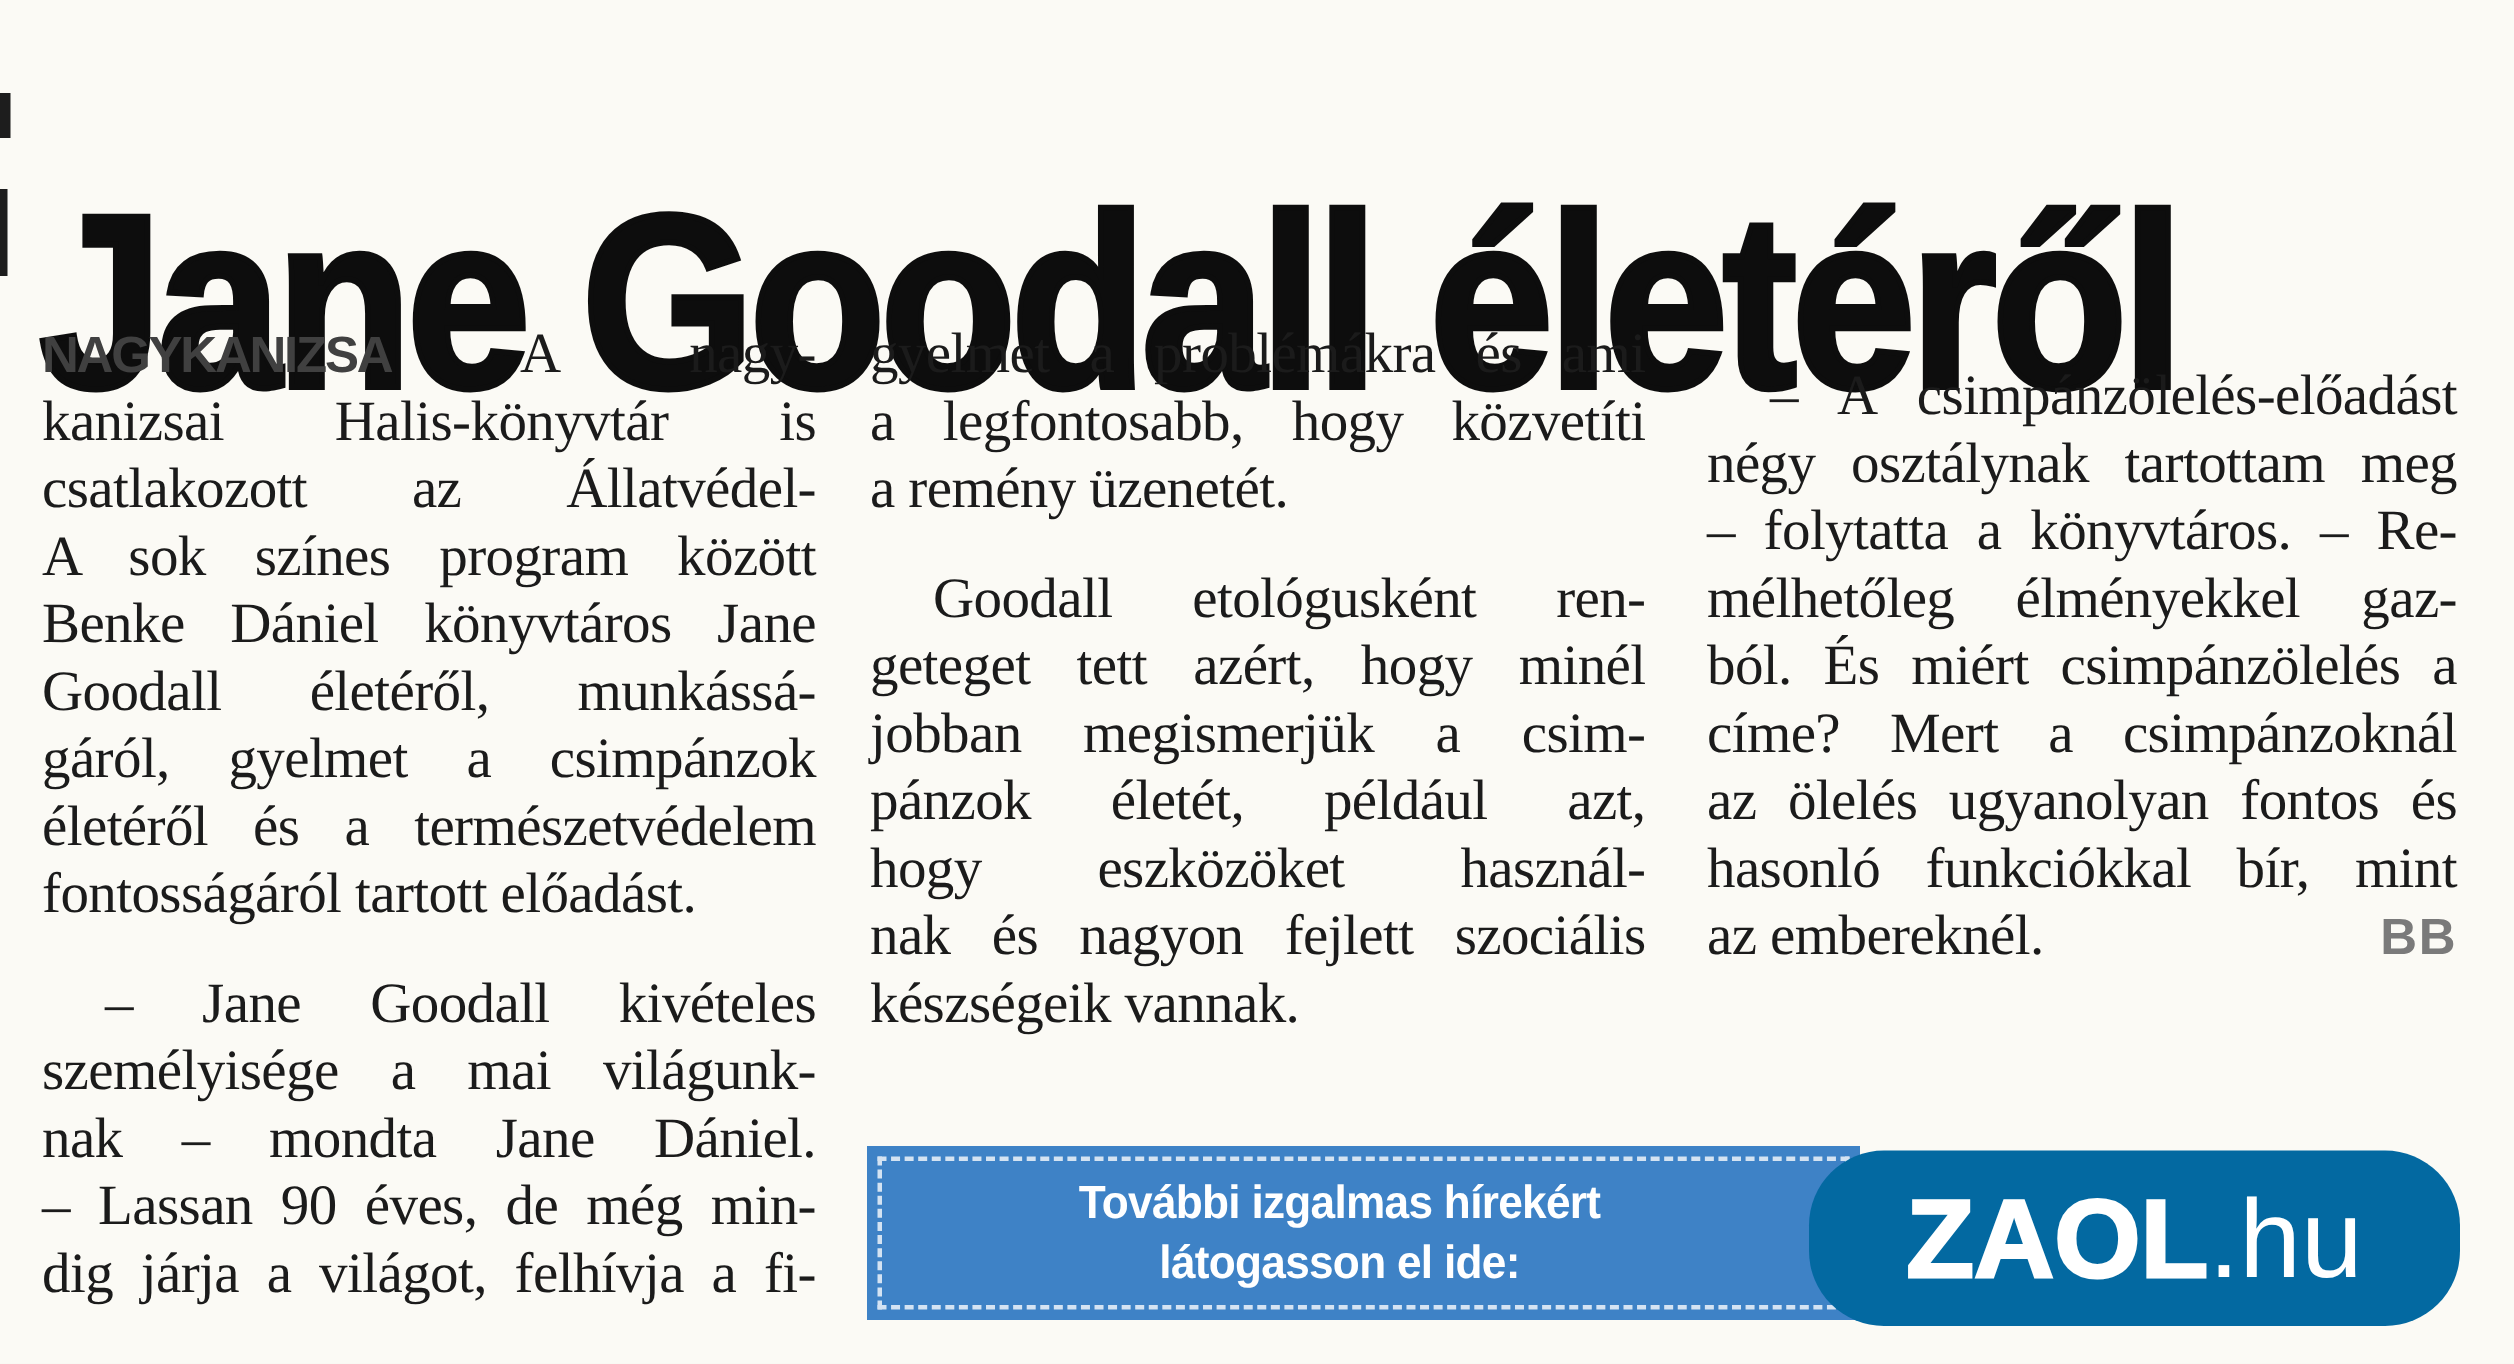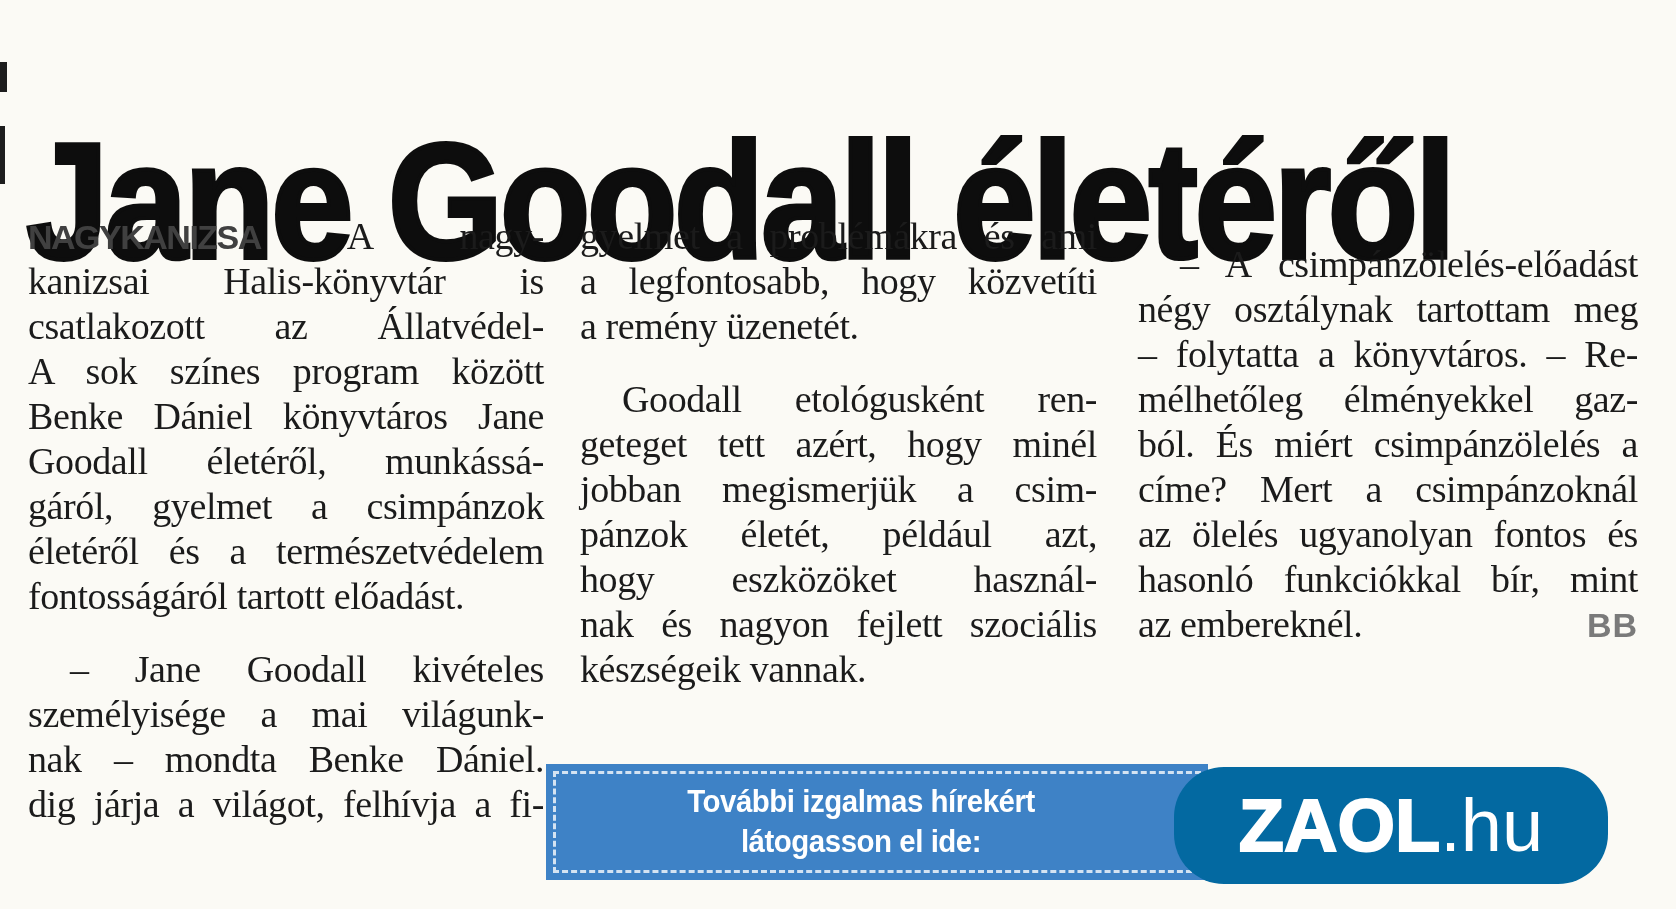--- a/index.html
+++ b/index.html
@@ -63,21 +63,21 @@
     white-space:nowrap;
   }
   .byline{
     font-family:"Liberation Sans","DejaVu Sans",sans-serif;
     font-weight:bold;font-size:34px;letter-spacing:1px;
     color:#7a7a7a;
   }
 
   
   .banner{
-    position:absolute;left:546px;top:764px;width:1064px;height:121px;
+    position:absolute;left:578px;top:764px;width:1064px;height:121px;
   }
   .banner-blue{
     position:absolute;left:0;top:0;width:662px;height:116px;
     background:#3e82c6;
   }
   .banner-blue::before{
     content:"";position:absolute;left:7px;top:7px;right:7px;bottom:7px;
     border:3px dashed rgba(255,255,255,0.78);
   }
   .promo-text{
@@ -130,21 +130,22 @@
     <div class="ln">kanizsai Halis-könyvtár is</div>
     <div class="ln">csatlakozott az Állatvédel-</div>
     <div class="ln">A sok színes program között</div>
     <div class="ln">Benke Dániel könyvtáros Jane</div>
     <div class="ln">Goodall életéről, munkássá-</div>
     <div class="ln">gáról, gyelmet a csimpánzok</div>
     <div class="ln">életéről és a természetvédelem</div>
     <div class="ln end">fontosságáról tartott előadást.</div>
     <div class="ln indent">– Jane Goodall kivételes</div>
     <div class="ln">személyisége a mai világunk-</div>
-    <div class="ln">nak – mondta Benke Dániel.</div>
+    <div class="ln">nak – mondta Jane Dániel.</div>
+    <div class="ln">– Lassan 90 éves, de még min-</div>
     <div class="ln">dig járja a világot, felhívja a fi-</div>
   </div>
 
   <div class="col col-2">
     <div class="ln">gyelmet a problémákra és ami</div>
     <div class="ln">a legfontosabb, hogy közvetíti</div>
     <div class="ln end">a remény üzenetét.</div>
     <div class="ln indent">Goodall etológusként ren-</div>
     <div class="ln">geteget tett azért, hogy minél</div>
     <div class="ln">jobban megismerjük a csim-</div>

